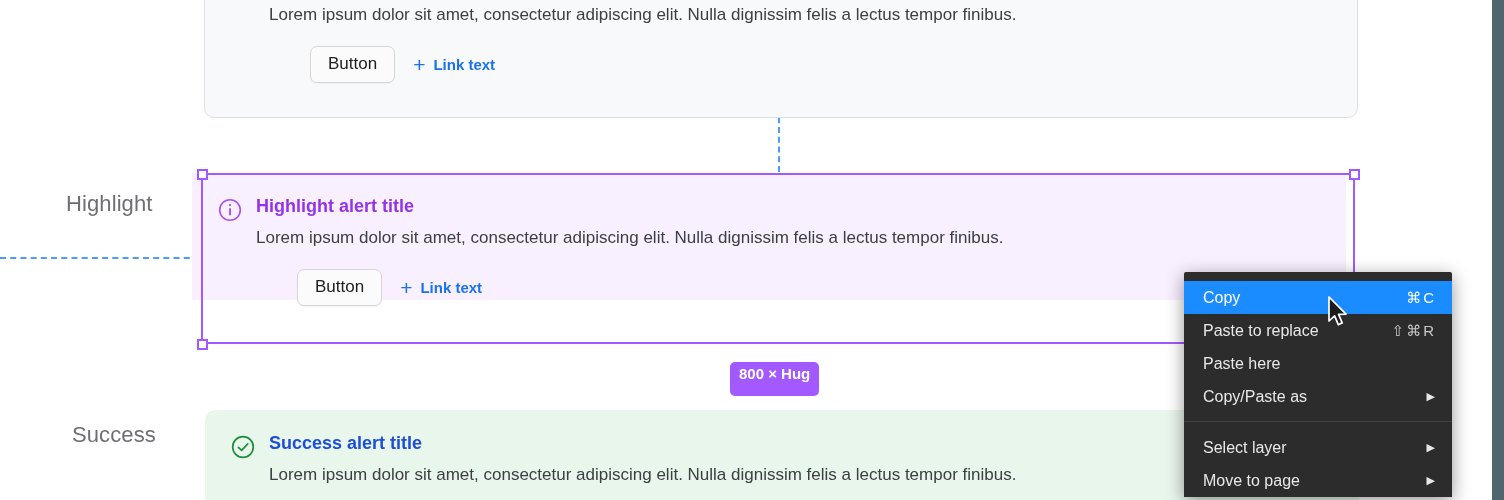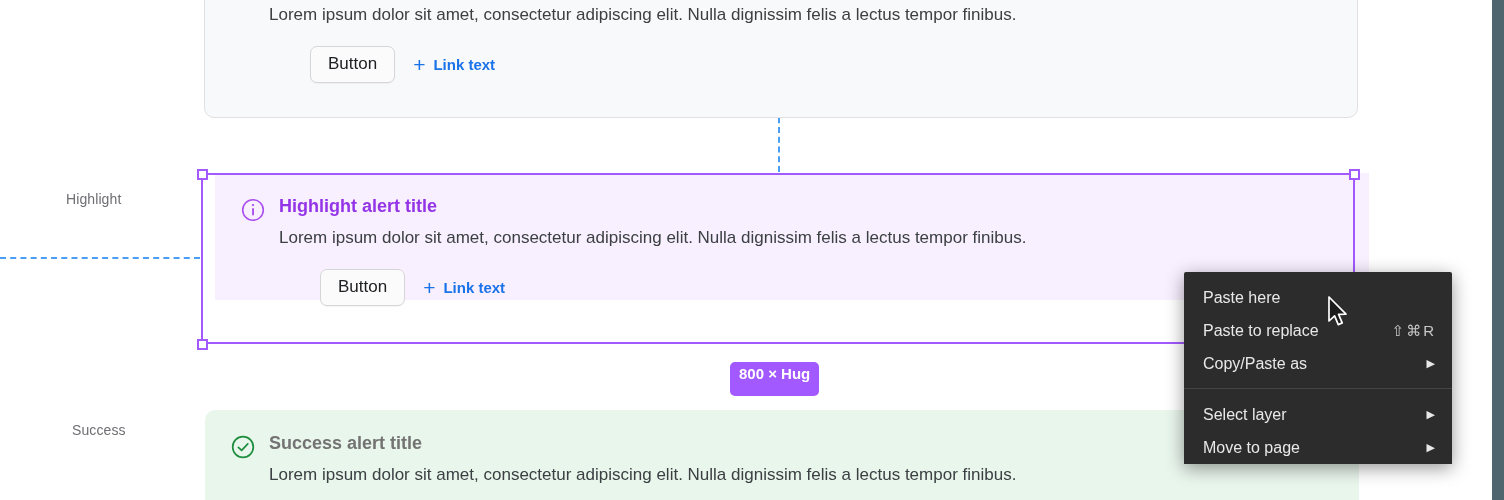--- a/index.html
+++ b/index.html
@@ -43,21 +43,21 @@
     left: 778px;
     top: 0;
     width: 0;
     height: 172px;
     border-left: 2px dashed #4a9ef5;
   }
 
   
   .row-label {
     position: absolute;
-    font-size: 14px;
+    font-size: 22px;
     color: #6e6e73;
     letter-spacing: 0.1px;
     white-space: nowrap;
   }
   .row-label.highlight { left: 66px; top: 191px; }
   .row-label.success  { left: 72px; top: 422px; }
 
   
   .alert {
     position: absolute;
@@ -137,38 +137,38 @@
     width: 1154px;
     height: 196px;
     background: #f8f9fa;
     border: 1px solid #e0e0e2;
     border-radius: 10px;
     padding-top: 80px;
   }
 
   
   #alert-highlight {
-    left: 215px;
+    left: 192px;
     top: 173px;
     width: 1154px;
     height: 127px;
     background: #f9f0ff;
   }
   #alert-highlight .alert-title { color: #9334e6; }
 
   
   #alert-success {
     left: 205px;
     top: 410px;
     width: 1154px;
     height: 160px;
     background: #e9f6ec;
     border-radius: 10px;
   }
-  #alert-success .alert-title { color: #737373; }
+  #alert-success .alert-title { color: #1d4ed8; }
 
   
   .sel-frame {
     position: absolute;
     left: 201px;
     top: 173px;
     width: 1154px;
     height: 171px;
     border: 2px solid #a259ff;
     box-sizing: border-box;
@@ -327,27 +327,31 @@
       </div>
       <div class="alert-content">
         <h3 class="alert-title">Success alert title</h3>
         <p class="alert-desc">Lorem ipsum dolor sit amet, consectetur adipiscing elit. Nulla dignissim felis a lectus tempor finibus.</p>
 
       </div>
     </div>
   </div>
 
   <div class="ctx-menu">
+    <div class="ctx-item active">
+      <span>Copy</span>
+      <span class="ctx-shortcut">⌘C</span>
+    </div>
+    <div class="ctx-item">
+      <span>Paste to replace</span>
+      <span class="ctx-shortcut">⇧⌘R</span>
+    </div>
     <div class="ctx-item">
       <span>Paste here</span>
       <span class="ctx-shortcut"></span>
-    </div>
-    <div class="ctx-item">
-      <span>Paste to replace</span>
-      <span class="ctx-shortcut">⇧⌘R</span>
     </div>
     <div class="ctx-item">
       <span>Copy/Paste as</span>
       <span class="ctx-arrow">▶</span>
     </div>
     <div class="ctx-sep"></div>
     <div class="ctx-item">
       <span>Select layer</span>
       <span class="ctx-arrow">▶</span>
     </div>

